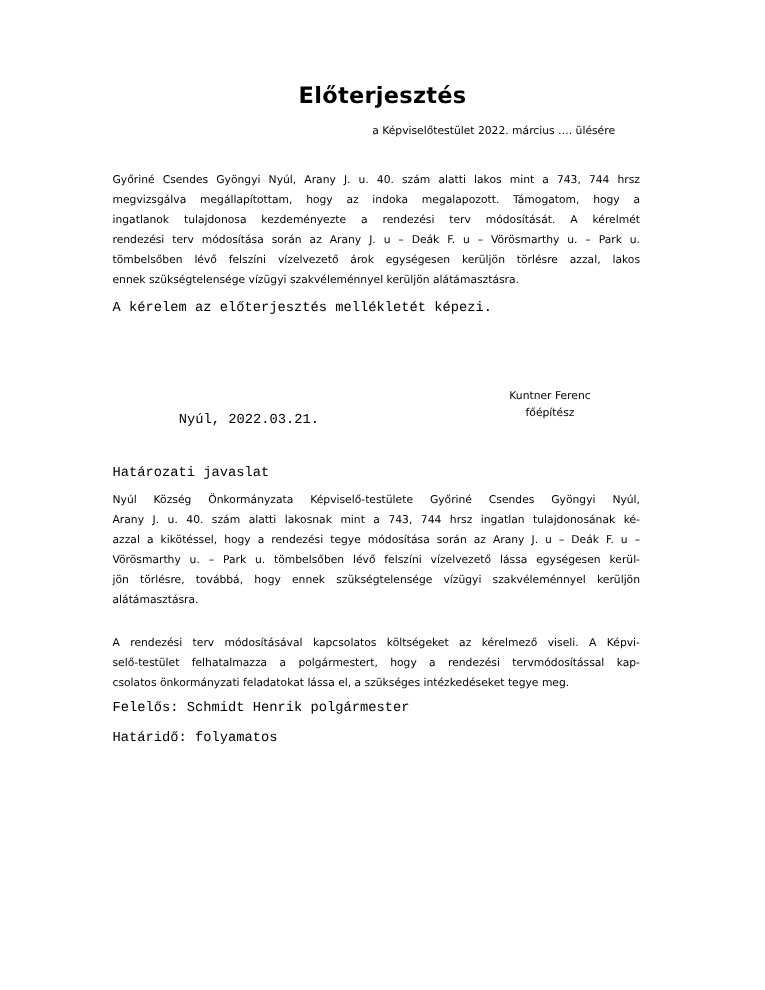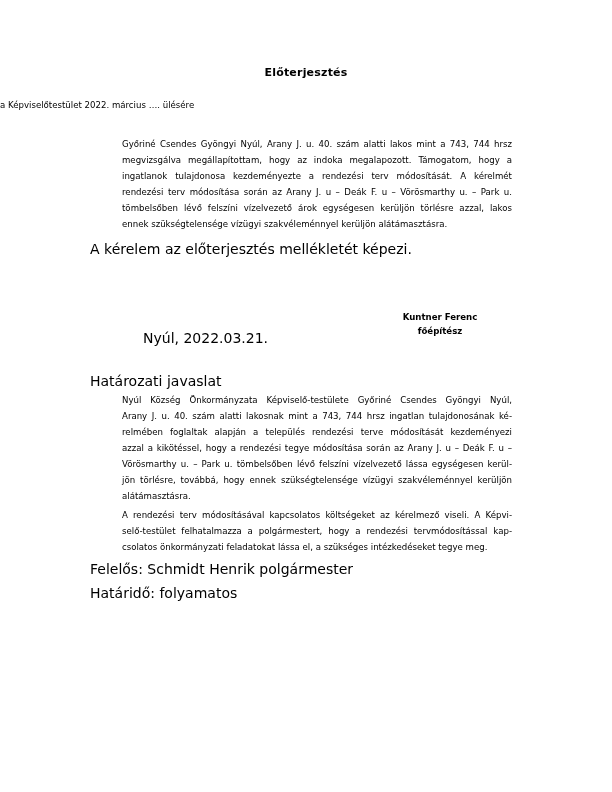--- a/index.html
+++ b/index.html
@@ -1,28 +1,28 @@
 <!DOCTYPE html>
 <html><head>
 <meta charset="utf-8">
 <style>
   html, body { margin: 0; padding: 0; background: #ffffff; }
   body { width: 612px; height: 792px; position: relative; overflow: hidden;
          font-family: "DejaVu Sans", sans-serif; color: #000; }
   .page { position: absolute; left: 0; top: 0; width: 612px; height: 792px; background: #fff; }
   .title { position: absolute; top: 66px; left: 0; width: 612px; text-align: center;
-           font-weight: bold; font-size: 11px; letter-spacing: 0.2px; }
-  .subtitle { position: absolute; top: 100px; left: 0; width: 492px; text-align: left;
+           font-weight: bold; font-size: 18px; letter-spacing: 0.2px; }
+  .subtitle { position: absolute; top: 100px; left: 0; width: 492px; text-align: right;
               font-size: 8.6px; }
   .para { position: absolute; left: 90px; width: 422px; font-size: 8.6px; line-height: 16px;
           text-align: justify; }
-  .line { display: block; white-space: nowrap; margin-left: 32px; }
+  .line { display: block; white-space: nowrap; }
   .line.j { text-align: justify; text-align-last: justify; white-space: normal; }
-  .single { position: absolute; font-size: 14px; white-space: nowrap; }
-  .sig { position: absolute; left: 370px; width: 140px; text-align: center; font-size: 8.6px; line-height: 14px; font-weight: bold; }
+  .single { position: absolute; font-size: 11px; white-space: nowrap; font-family: Liberation Mono, monospace; }
+  .sig { position: absolute; left: 370px; width: 140px; text-align: center; font-size: 8.6px; line-height: 14px; }
 </style>
 </head>
 <body>
 
 <div class="page">
   <div class="title">Előterjesztés</div>
   <div class="subtitle">a Képviselőtestület 2022. március …. ülésére</div>
 
   <div class="para" style="top:136px;">
     <span class="line j">Győrіné Csendes Gyöngyi Nyúl, Arany J. u. 40. szám alatti lakos mint a 743, 744 hrsz</span>
@@ -40,21 +40,20 @@
   <div class="sig" style="top:310px;">
     <div>Kuntner Ferenc</div>
     <div>főépítész</div>
   </div>
 
   <div class="single" style="left:90px; top:373px;">Határozati javaslat</div>
 
   <div class="para" style="top:392px;">
     <span class="line j">Nyúl Község Önkormányzata Képviselő-testülete Győrіné Csendes Gyöngyi Nyúl,</span>
     <span class="line j">Arany J. u. 40. szám alatti lakosnak mint a 743, 744 hrsz ingatlan tulajdonosának ké-</span>
-    <span class="line j">relmében foglaltak alapján a település rendezési terve módosítását kezdeményezi</span>
     <span class="line j">azzal a kikötéssel, hogy a rendezési tegye módosítása során az Arany J. u – Deák F. u –</span>
     <span class="line j">Vörösmarthy u. – Park u. tömbelsőben lévő felszíni vízelvezető lássa egységesen kerül-</span>
     <span class="line j">jön törlésre, továbbá, hogy ennek szükségtelensége vízügyi szakvéleménnyel kerüljön</span>
     <span class="line">alátámasztásra.</span>
   </div>
 
   <div class="para" style="top:507px;">
     <span class="line j">A rendezési terv módosításával kapcsolatos költségeket az kérelmező viseli. A Képvi-</span>
     <span class="line j">selő-testület felhatalmazza a polgármestert, hogy a rendezési tervmódosítással kap-</span>
     <span class="line">csolatos önkormányzati feladatokat lássa el, a szükséges intézkedéseket tegye meg.</span>

